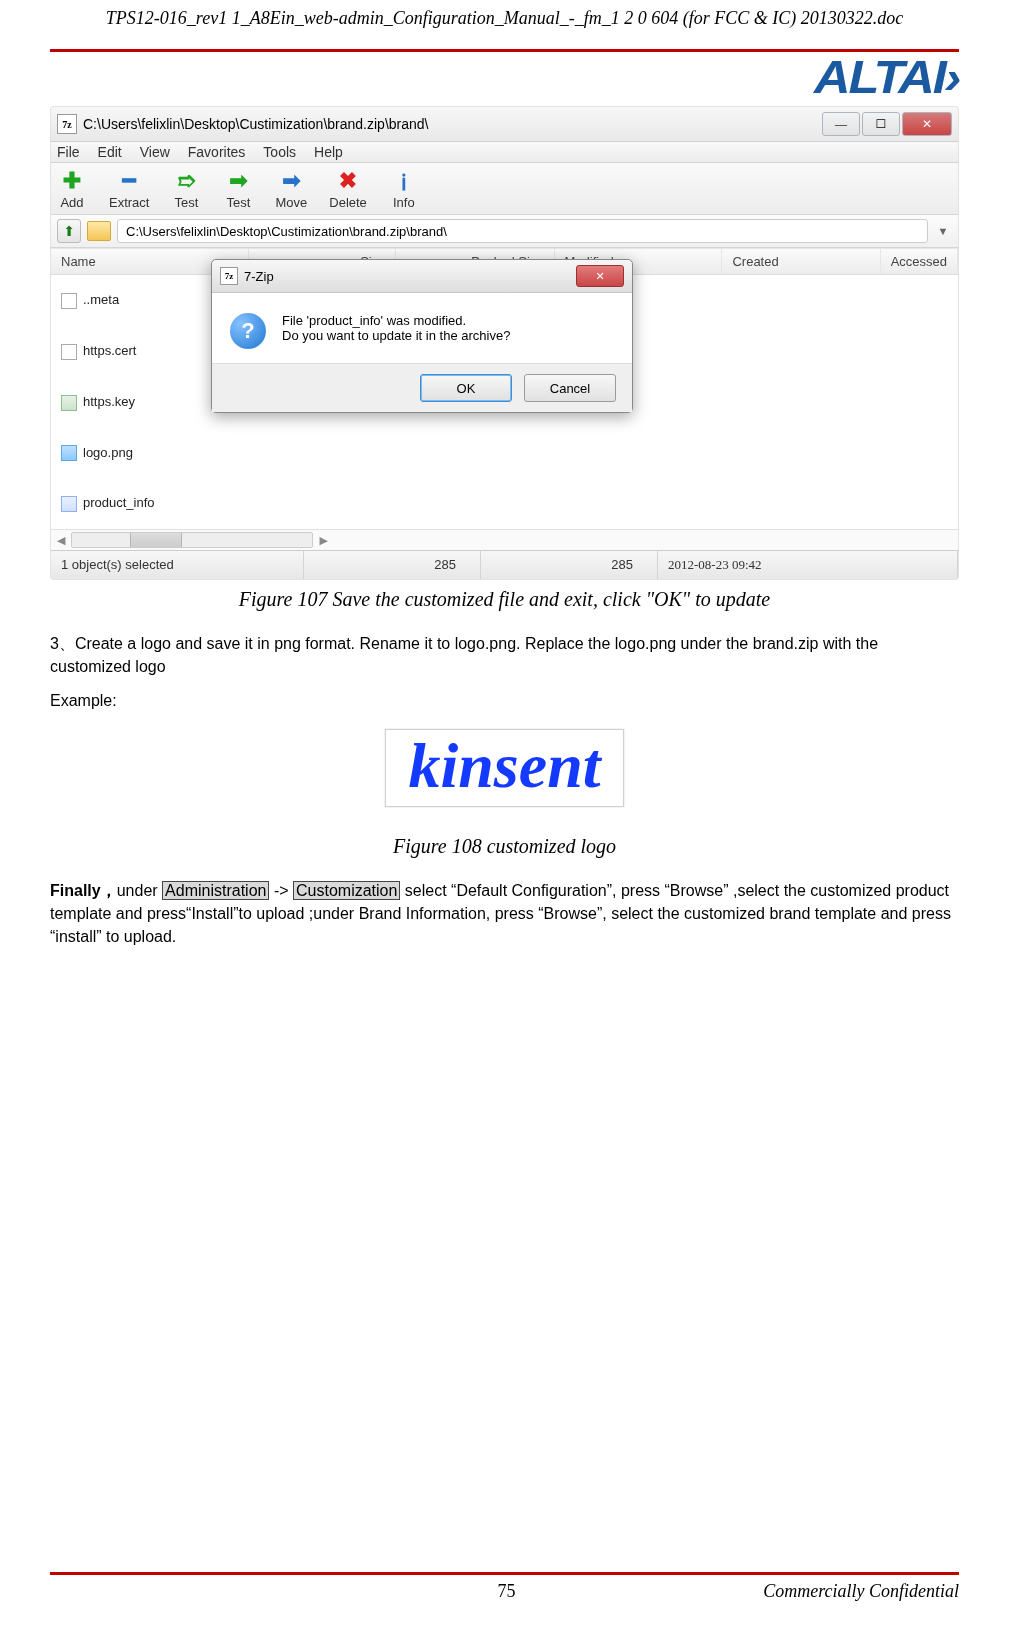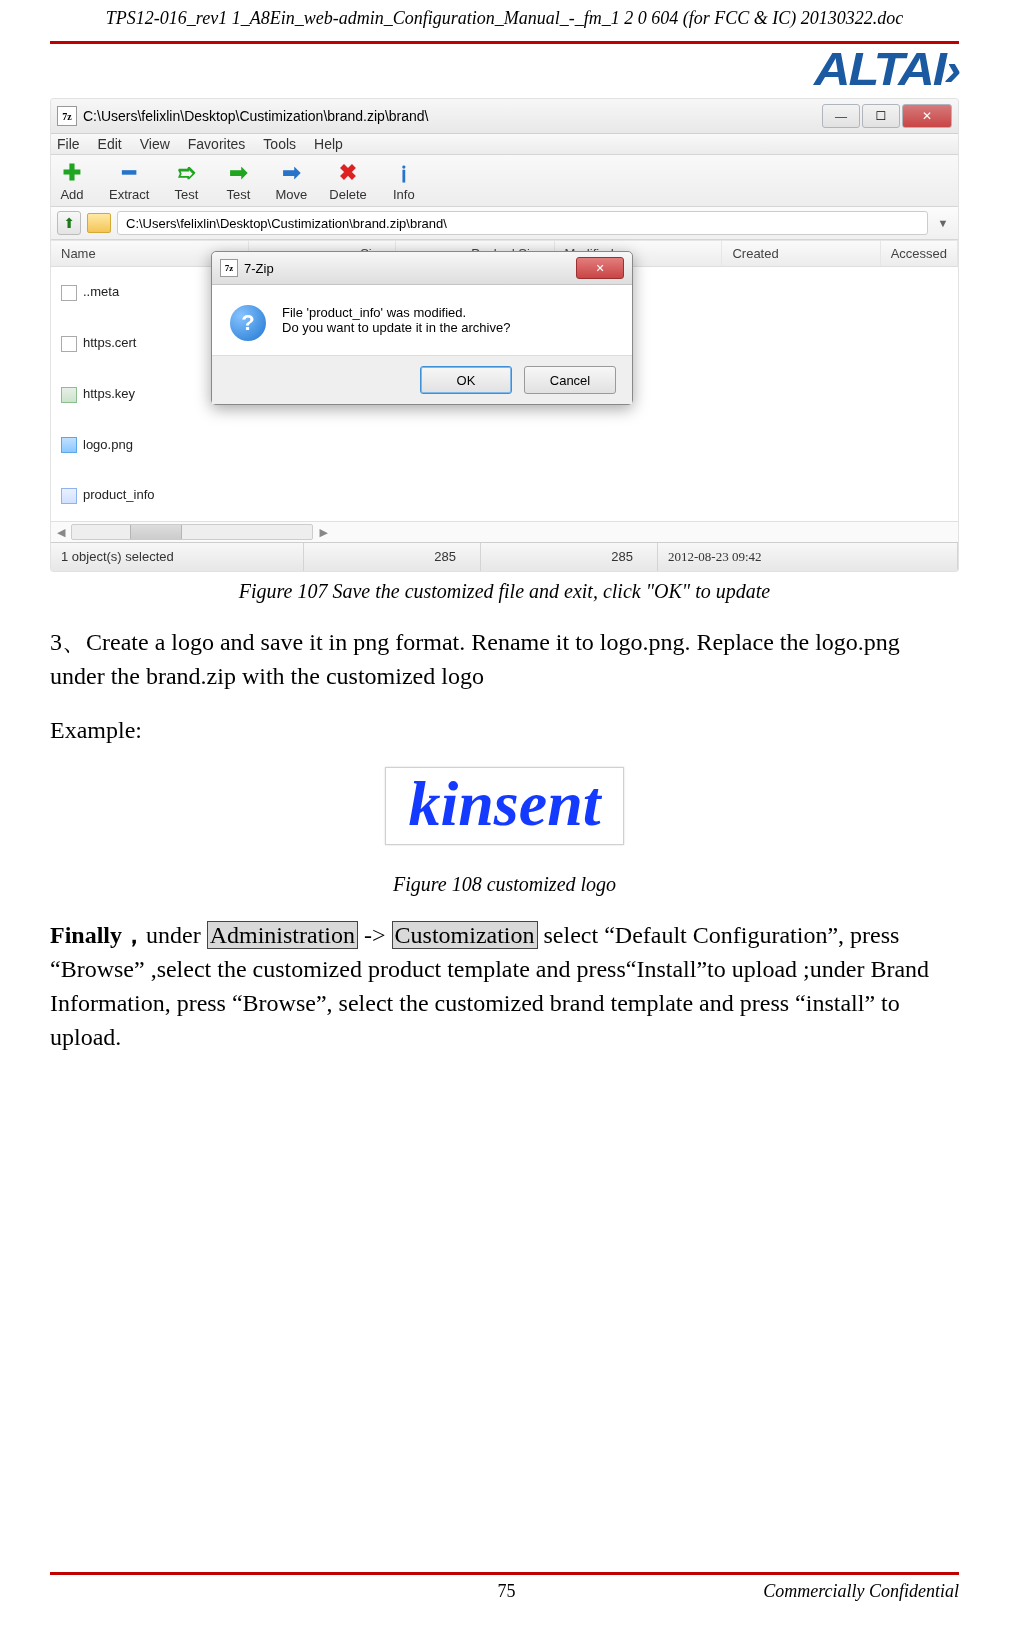--- a/index.html
+++ b/index.html
@@ -14,21 +14,21 @@
     padding: 8px 50px 30px 50px;
     box-sizing: border-box;
     min-height: 1628px;
     position: relative;
   }
   .doc-title {
     text-align: center;
     font-family: "Times New Roman", serif;
     font-style: italic;
     font-size: 18px;
-    margin-bottom: 12px;
+    margin-bottom: 20px;
   }
   .hr-red {
     border: none;
     border-top: 3px solid #c00000;
     margin: 2px 0 4px 0;
   }
   .logo-wrap {
     text-align: right;
     margin-top: -2px;
     margin-bottom: 0;
@@ -119,21 +119,21 @@
   .dialog-buttons { padding:10px 16px;background:#efefef;border-top:1px solid #ddd;display:flex;justify-content:flex-end;gap:12px;}
   .dlg-btn { min-width:90px;height:26px;background:linear-gradient(#f7f7f7,#e1e1e1);border:1px solid #9a9a9a;border-radius:3px;display:inline-flex;align-items:center;justify-content:center;font-size:13px;}
   .dlg-btn.ok { border:1px solid #3d8fd6;box-shadow:0 0 0 1px #7fb8ea inset;}
   .scroll-row { display:flex;align-items:center;background:#fafafa;border-top:1px solid #e0e0e0;height:20px;padding:0 6px;gap:6px;}
   .scroll-row .track { flex:0 0 240px;height:14px;background:#eee;border:1px solid #ccc;border-radius:2px;position:relative;}
   .scroll-row .thumb { position:absolute;left:58px;top:0;bottom:0;width:50px;background:linear-gradient(#ddd,#ccc);border-left:1px solid #b5b5b5;border-right:1px solid #b5b5b5;}
   .statusbar { background:linear-gradient(#f7f7f7,#e7e7e7);border-top:1px solid #cdcdcd;font-size:13px;color:#333;display:flex;}
   .statusbar .cell { padding:6px 10px;border-right:1px solid #d4d4d4;}
   .statusbar .c1{flex:0 0 232px;} .statusbar .c2{flex:0 0 142px;text-align:right;padding-right:24px;} .statusbar .c3{flex:0 0 142px;text-align:right;padding-right:24px;} .statusbar .c4{flex:1;font-family:Liberation Serif, serif;}
   .figcap { text-align:center;font-family:"Times New Roman",serif;font-style:italic;font-size:20px;margin:8px 0 22px 0;}
-  .body-text { font-size:24px;line-height:1.42;margin:20px 0;color:#000;font-family:Liberation Serif, serif;}
+  .body-text { font-size:16px;line-height:1.42;margin:12px 0;color:#000;}
   .kinsent-wrap { text-align:center;margin:16px 0 8px 0;}
   .kinsent {
     display:inline-block;border:1px solid #d0d0d0;box-shadow:0 0 2px rgba(0,0,0,0.15);
     padding:4px 22px 8px 22px;background:#fff;
     font-family:"Times New Roman",serif;font-style:italic;font-weight:bold;
     font-size:64px;color:#1439ff;line-height:1;
   }
   .hl { background:#d9d9d9;border:1px solid #444;padding:0 2px;}
   .footer-area { position:absolute;bottom:26px;left:50px;right:50px;}
   .hr-red2 { border:none;border-top:3px solid #c00000;margin:0 0 6px 0;}

